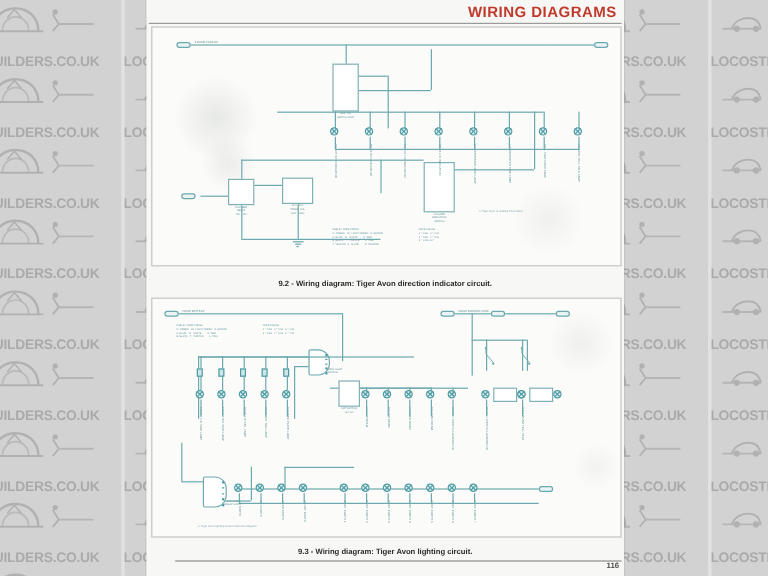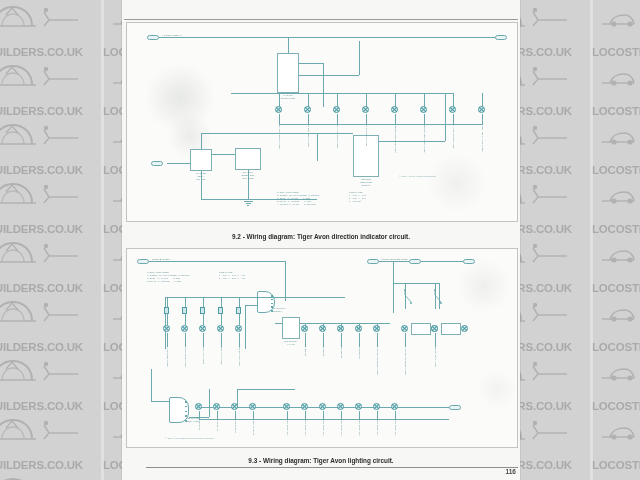--- a/index.html
+++ b/index.html
@@ -964,20 +964,21 @@
 
                </div>
       <div class="wm-bar" style="left:101px"></div>
       <div class="wm-bar" style="left:264px"></div>
       <div class="wm-bar" style="left:427px"></div>
       <div class="wm-bar" style="left:590px"></div>
     </div>
 
   <div id="sheet">
 
+    <div id="wiring-title">WIRING DIAGRAMS</div>
     <div id="title-rule"></div>
 
     <div class="panel" id="panel-1">
       <div class="sch" id="sch1">
           <div class="stain" style="left:18px;top:40px;width:70px;height:70px;opacity:0.9"></div>
           <div class="stain" style="left:40px;top:90px;width:46px;height:46px;opacity:0.7"></div>
           <div class="stain" style="left:300px;top:130px;width:60px;height:60px;opacity:0.5"></div>
           <div class="term" style="left:20px;top:11.5px"></div>
           <div class="hlabel" style="left:35px;top:11.4px">4 FROM FUSE A6</div>
           <div class="wire h " style="left:32px;top:14px;width:300px"></div>

